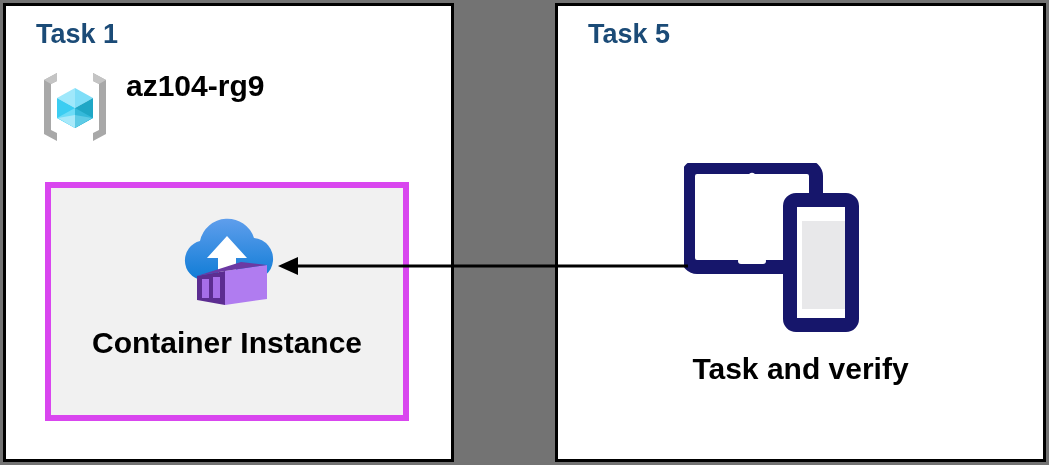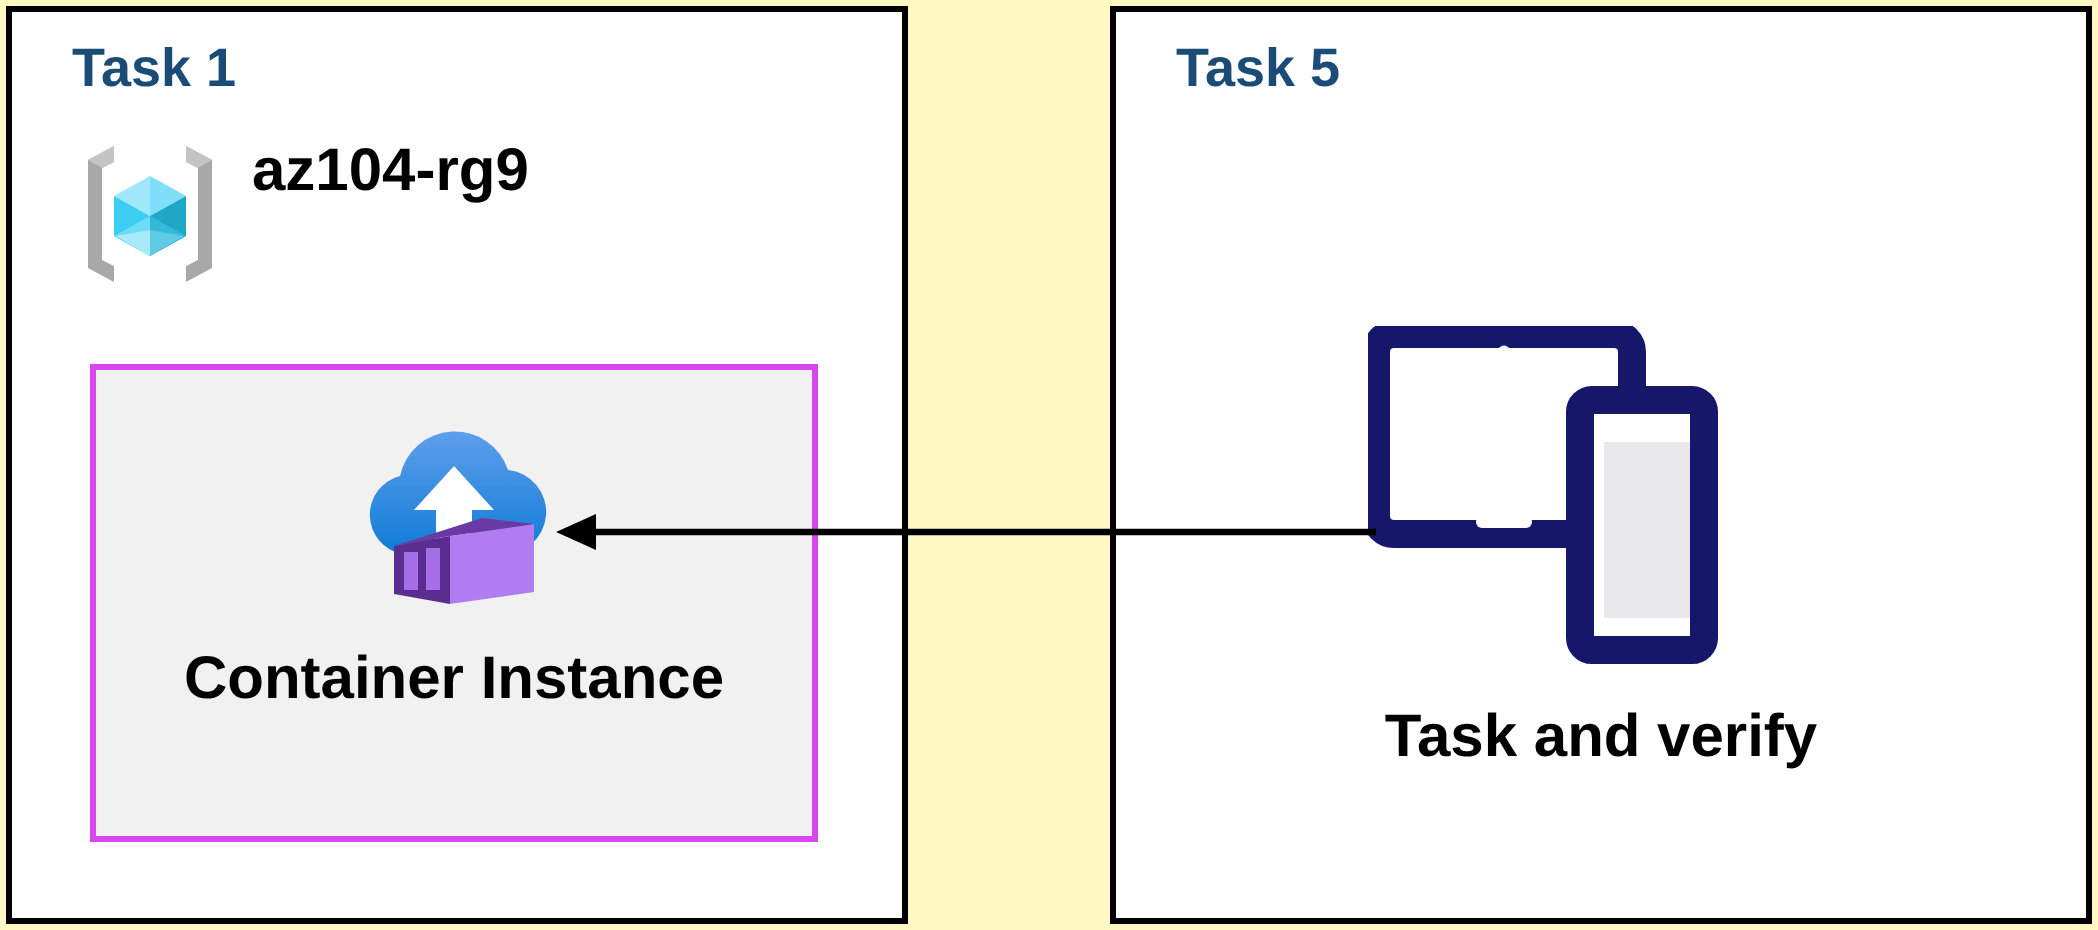--- a/index.html
+++ b/index.html
@@ -7,21 +7,21 @@
     padding: 0;
     background: #ffffff;
   }
   body {
     font-family: "Liberation Sans", sans-serif;
   }
   #canvas {
     position: relative;
     width: 1049px;
     height: 465px;
-    background: #fef9c3;
+    background: #737373;
     overflow: hidden;
   }
 
   
   .panel {
     position: absolute;
     background: #ffffff;
     border: 3px solid #000000;
     box-sizing: border-box;
   }
@@ -73,21 +73,21 @@
   }
 
   
   #container-box {
     position: absolute;
     left: 39px;
     top: 176px;
     width: 364px;
     height: 239px;
     background: #f1f1f1;
-    border: 3px solid #d946ef;
+    border: 6px solid #d946ef;
     box-sizing: border-box;
   }
   #aci-icon {
     position: absolute;
     left: 50%;
     transform: translateX(-50%);
     top: 22px;
     width: 104px;
     height: 100px;
     display: block;

